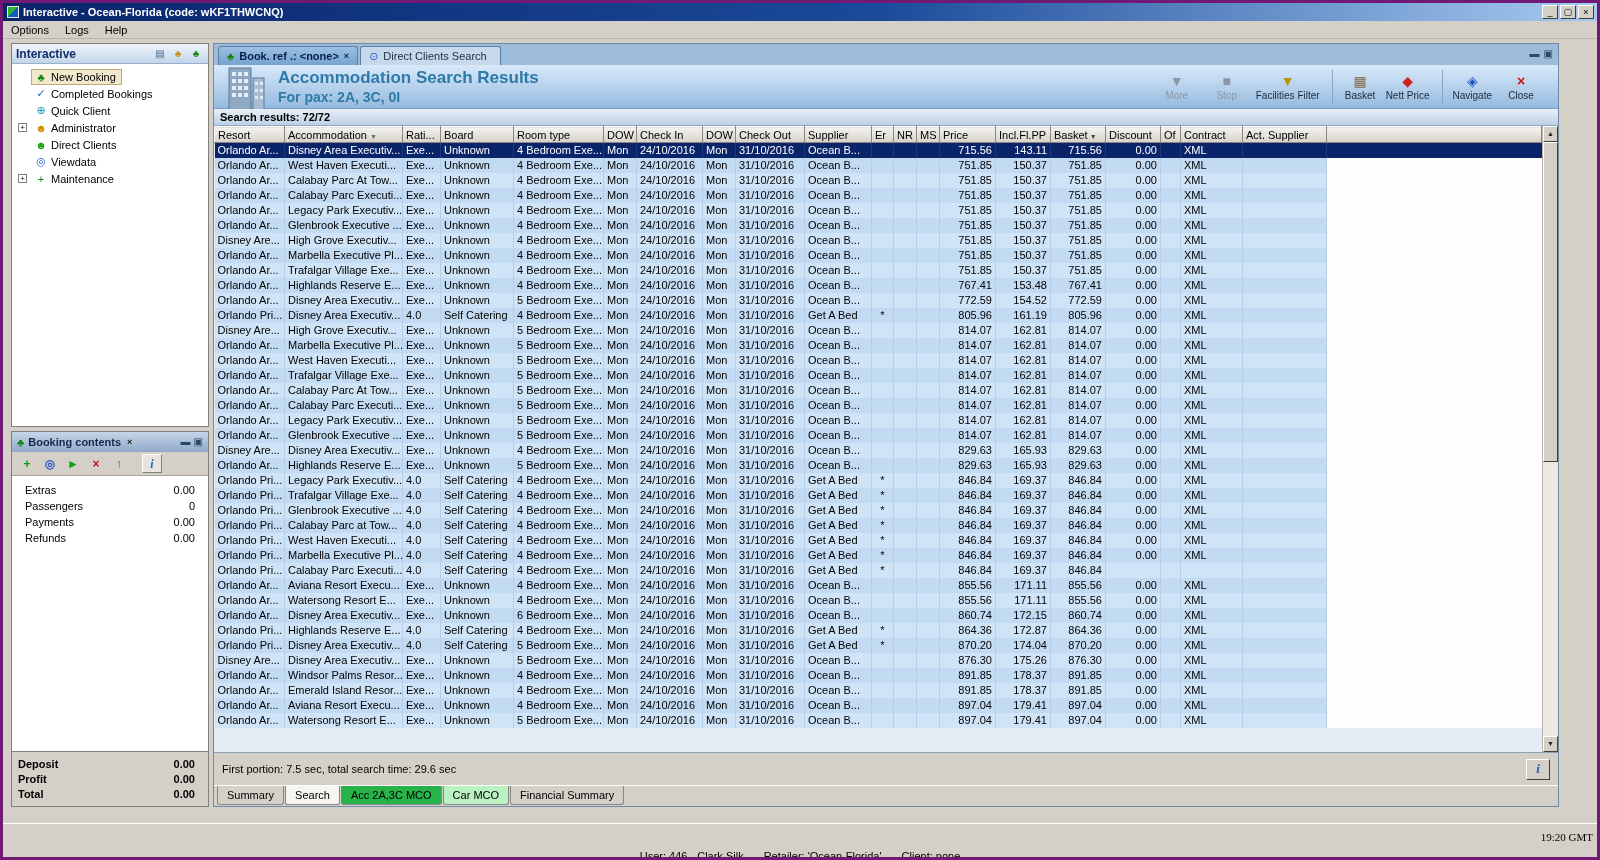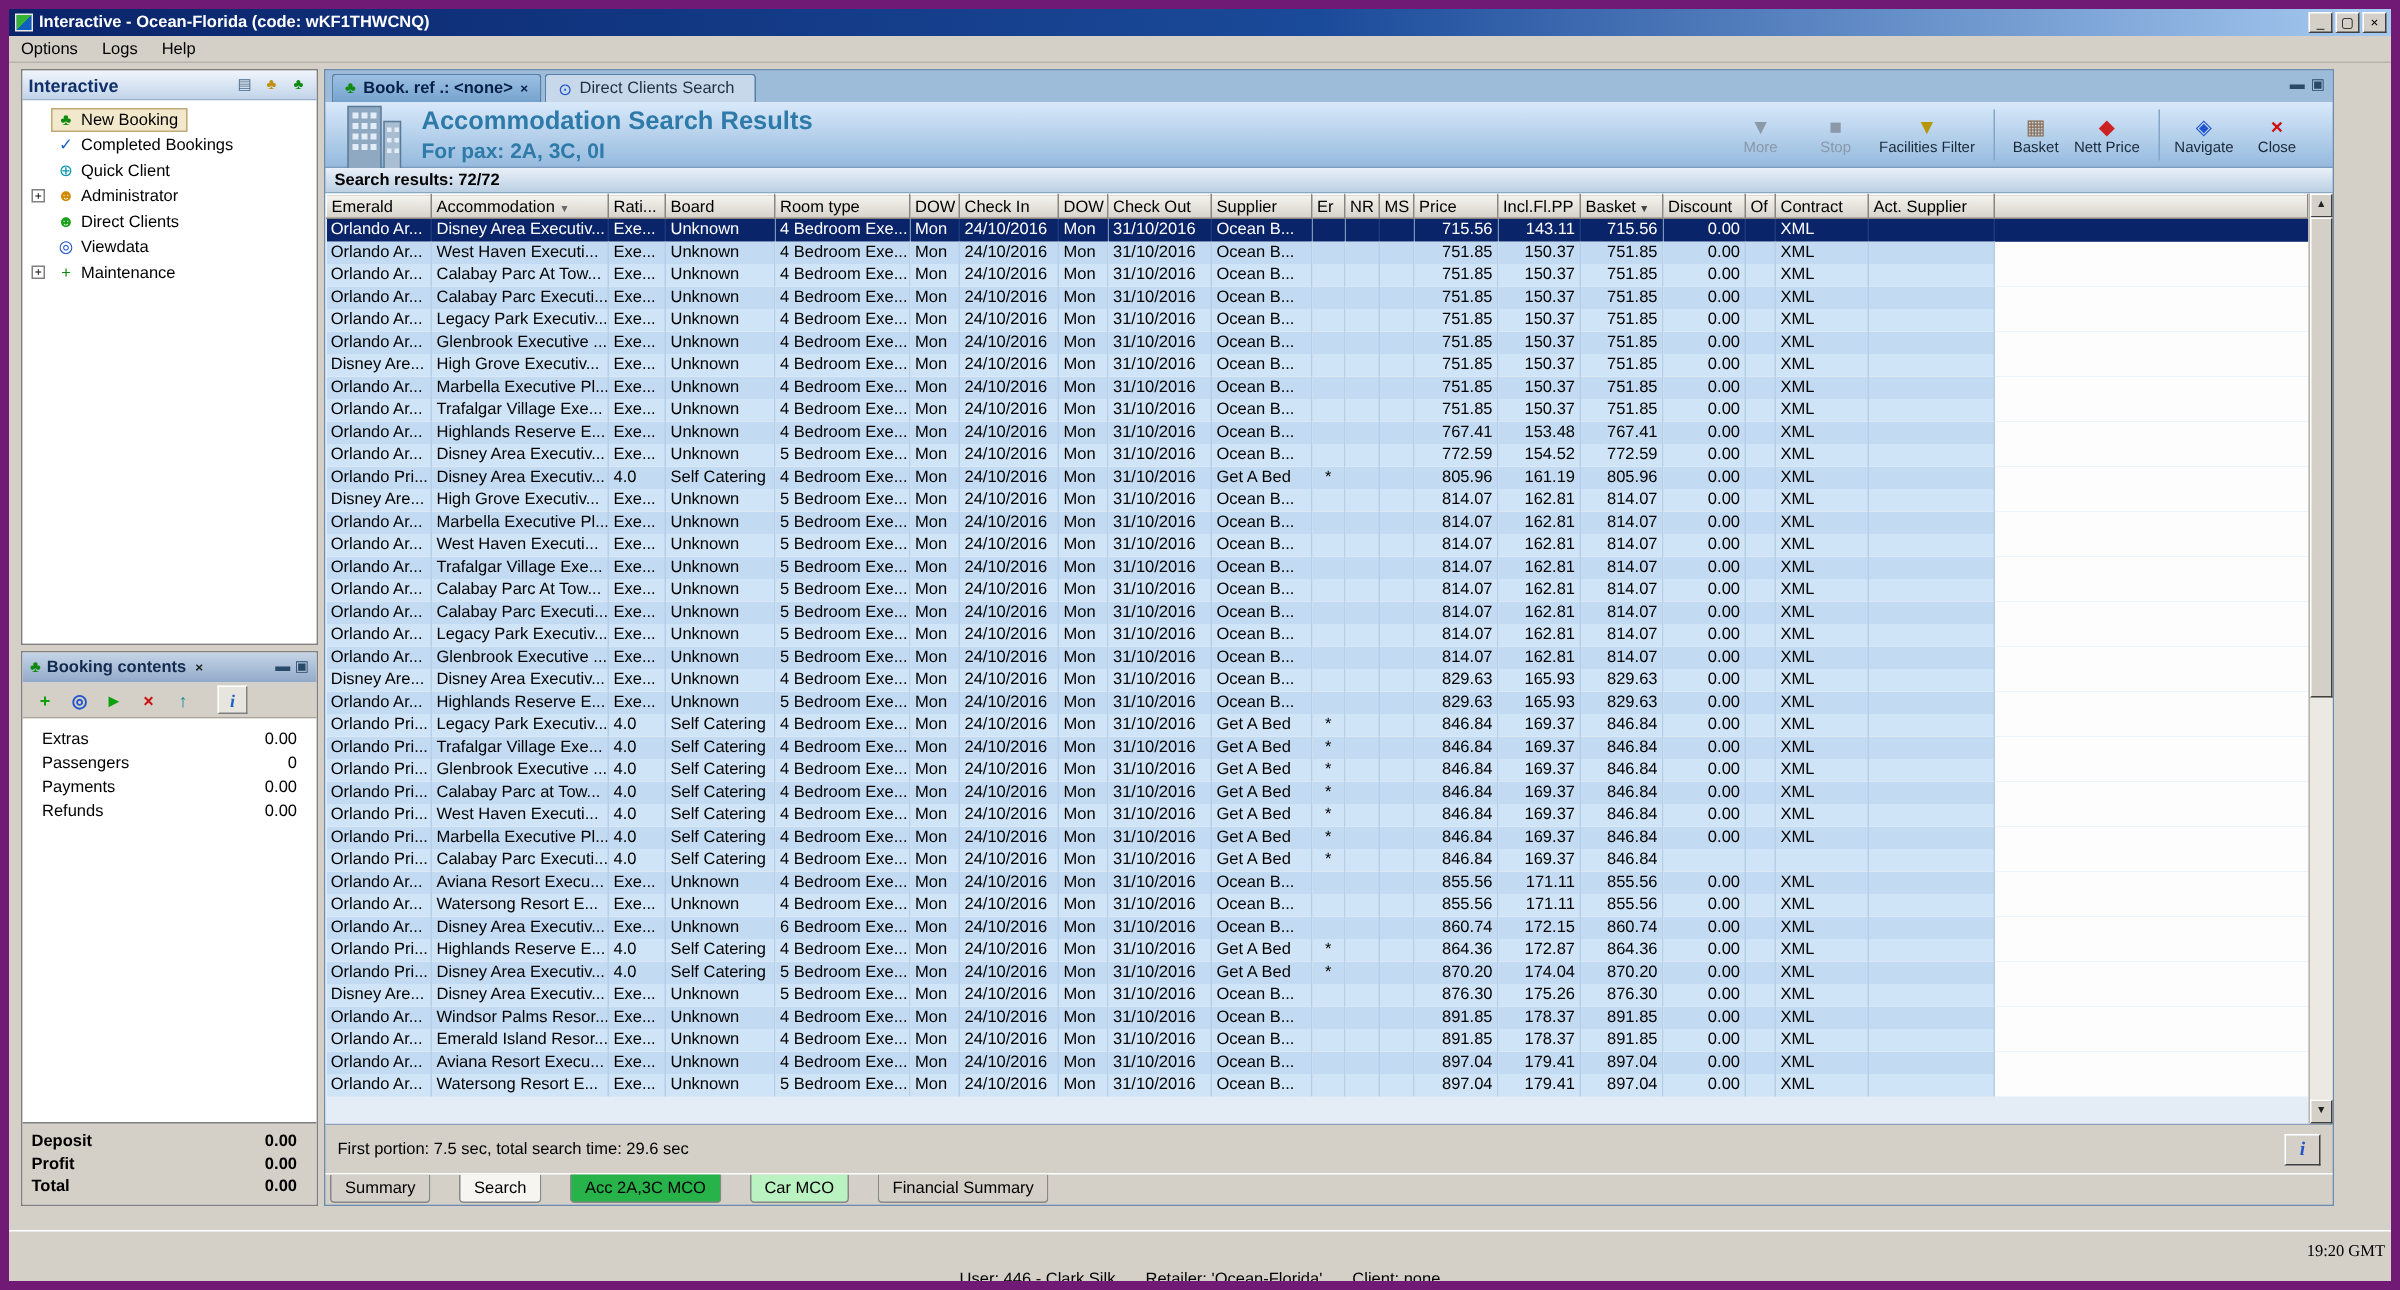--- a/index.html
+++ b/index.html
@@ -1,18 +1,18 @@
 <!DOCTYPE html>
 <html><head>
 <meta charset="utf-8">
 <style>
   * { margin:0; padding:0; box-sizing:border-box; }
   html,body { width:1600px; height:860px; }
   body { font-family:"Liberation Sans","DejaVu Sans",sans-serif; font-size:11px; color:#000; background:#808080; overflow:hidden; }
-  .window { position:relative; width:1600px; height:860px; background:#e5e5e5; border:6px solid #701a75; overflow:hidden; }
+  .window { position:relative; width:1600px; height:860px; background:#e5e5e5; border:3px solid #701a75; overflow:hidden; }
 
   
   .titlebar { height:18px; display:flex; align-items:center; padding:0 3px; background:linear-gradient(90deg,#0a246a 0%,#1a4a9a 55%,#a6caf0 100%); color:#fff; font-weight:bold; }
   .title-icon { width:12px; height:12px; margin:0 4px 0 1px; background:linear-gradient(135deg,#35b335 0 50%,#1060c0 50% 100%); border:1px solid #e8e8e8; }
   .title-buttons { margin-left:auto; display:flex; gap:2px; }
   .tbtn { width:16px; height:14px; background:#d4d0c8; border:1px solid; border-color:#fff #404040 #404040 #fff; font-size:9px; line-height:11px; text-align:center; color:#000; cursor:default; }
 
   
   .menubar { height:18px; background:#d4d0c8; display:flex; align-items:center; border-bottom:1px solid #b8b4ac; }
   .menu-item { padding:2px 8px; }
@@ -91,21 +91,21 @@
   td.c { text-align:center; }
 
   .vscroll { position:absolute; top:0; right:0; bottom:0; width:16px; background:#ebe9e2; border-left:1px solid #b8b4ac; }
   .sbtn { position:absolute; left:0; width:15px; height:16px; background:#d4d0c8; border:1px solid; border-color:#fff #404040 #404040 #fff; font-size:7px; line-height:13px; text-align:center; color:#222; cursor:default; }
   .sbtn.up { top:0; } .sbtn.down { bottom:0; }
   .sthumb { position:absolute; left:0; top:16px; width:15px; height:320px; background:#d4d0c8; border:1px solid; border-color:#fff #404040 #404040 #fff; cursor:default; }
 
   .statusline { height:26px; flex:none; background:#d4d0c8; border-top:1px solid #8aa0b8; display:flex; align-items:center; padding:16px 8px; }
   .info-btn { margin-left:auto; width:24px; height:21px; background:#d4d0c8; border:1px solid; border-color:#fff #404040 #404040 #fff; font-family:"Liberation Serif","DejaVu Serif",serif; font-style:italic; font-weight:bold; font-size:13px; color:#2255cc; text-align:center; cursor:default; }
 
-  .bottom-tabs { height:21px; flex:none; background:#d4d0c8; border-top:1px solid #fff; display:flex; align-items:flex-start; gap:19px; padding:0 3px; }
+  .bottom-tabs { height:21px; flex:none; background:#d4d0c8; border-top:1px solid #fff; display:flex; align-items:flex-start; gap:1px; padding:0 3px; }
   .btab { height:19px; padding:3px 9px 0; border:1px solid #888; border-top:none; border-radius:0 0 3px 3px; background:#d4d0c8; cursor:default; }
   .btab.active { background:#f6f5f1; }
   .btab.green { background:#27b24a;text-align:right; }
   .btab.lightgreen { background:#baf2c2; }
 
   
   .statusbar { position:absolute; left:0; right:0; bottom:0; height:34px; background:#d4d0c8; border-top:1px solid #fff; }
   .sb-center { position:absolute; left:50%; top:7px; transform:translateX(-50%); display:flex; gap:20px; white-space:nowrap;margin-top:19px; }
   .sb-time { position:absolute; right:4px; top:7px;font-family:Liberation Serif, serif; }
 
@@ -413,21 +413,21 @@
                 <col style="width: 55px;">
                 <col style="width: 55px;">
                 <col style="width: 55px;">
                 <col style="width: 20px;">
                 <col style="width: 62px;">
                 <col style="width: 84px;">
                 <col>
               </colgroup>
             <thead>
                 <tr>
-                  <th><span>Emerald</span></th>
+                  <th><span>Resort</span></th>
                   <th><span>Accommodation</span><span class="h-ic">▼</span></th>
                   <th><span>Rati...</span></th>
                   <th><span>Board</span></th>
                   <th><span>Room type</span></th>
                   <th><span>DOW</span></th>
                   <th><span>Check In</span></th>
                   <th><span>DOW</span></th>
                   <th><span>Check Out</span></th>
                   <th><span>Supplier</span></th>
                   <th><span>Er</span></th>

